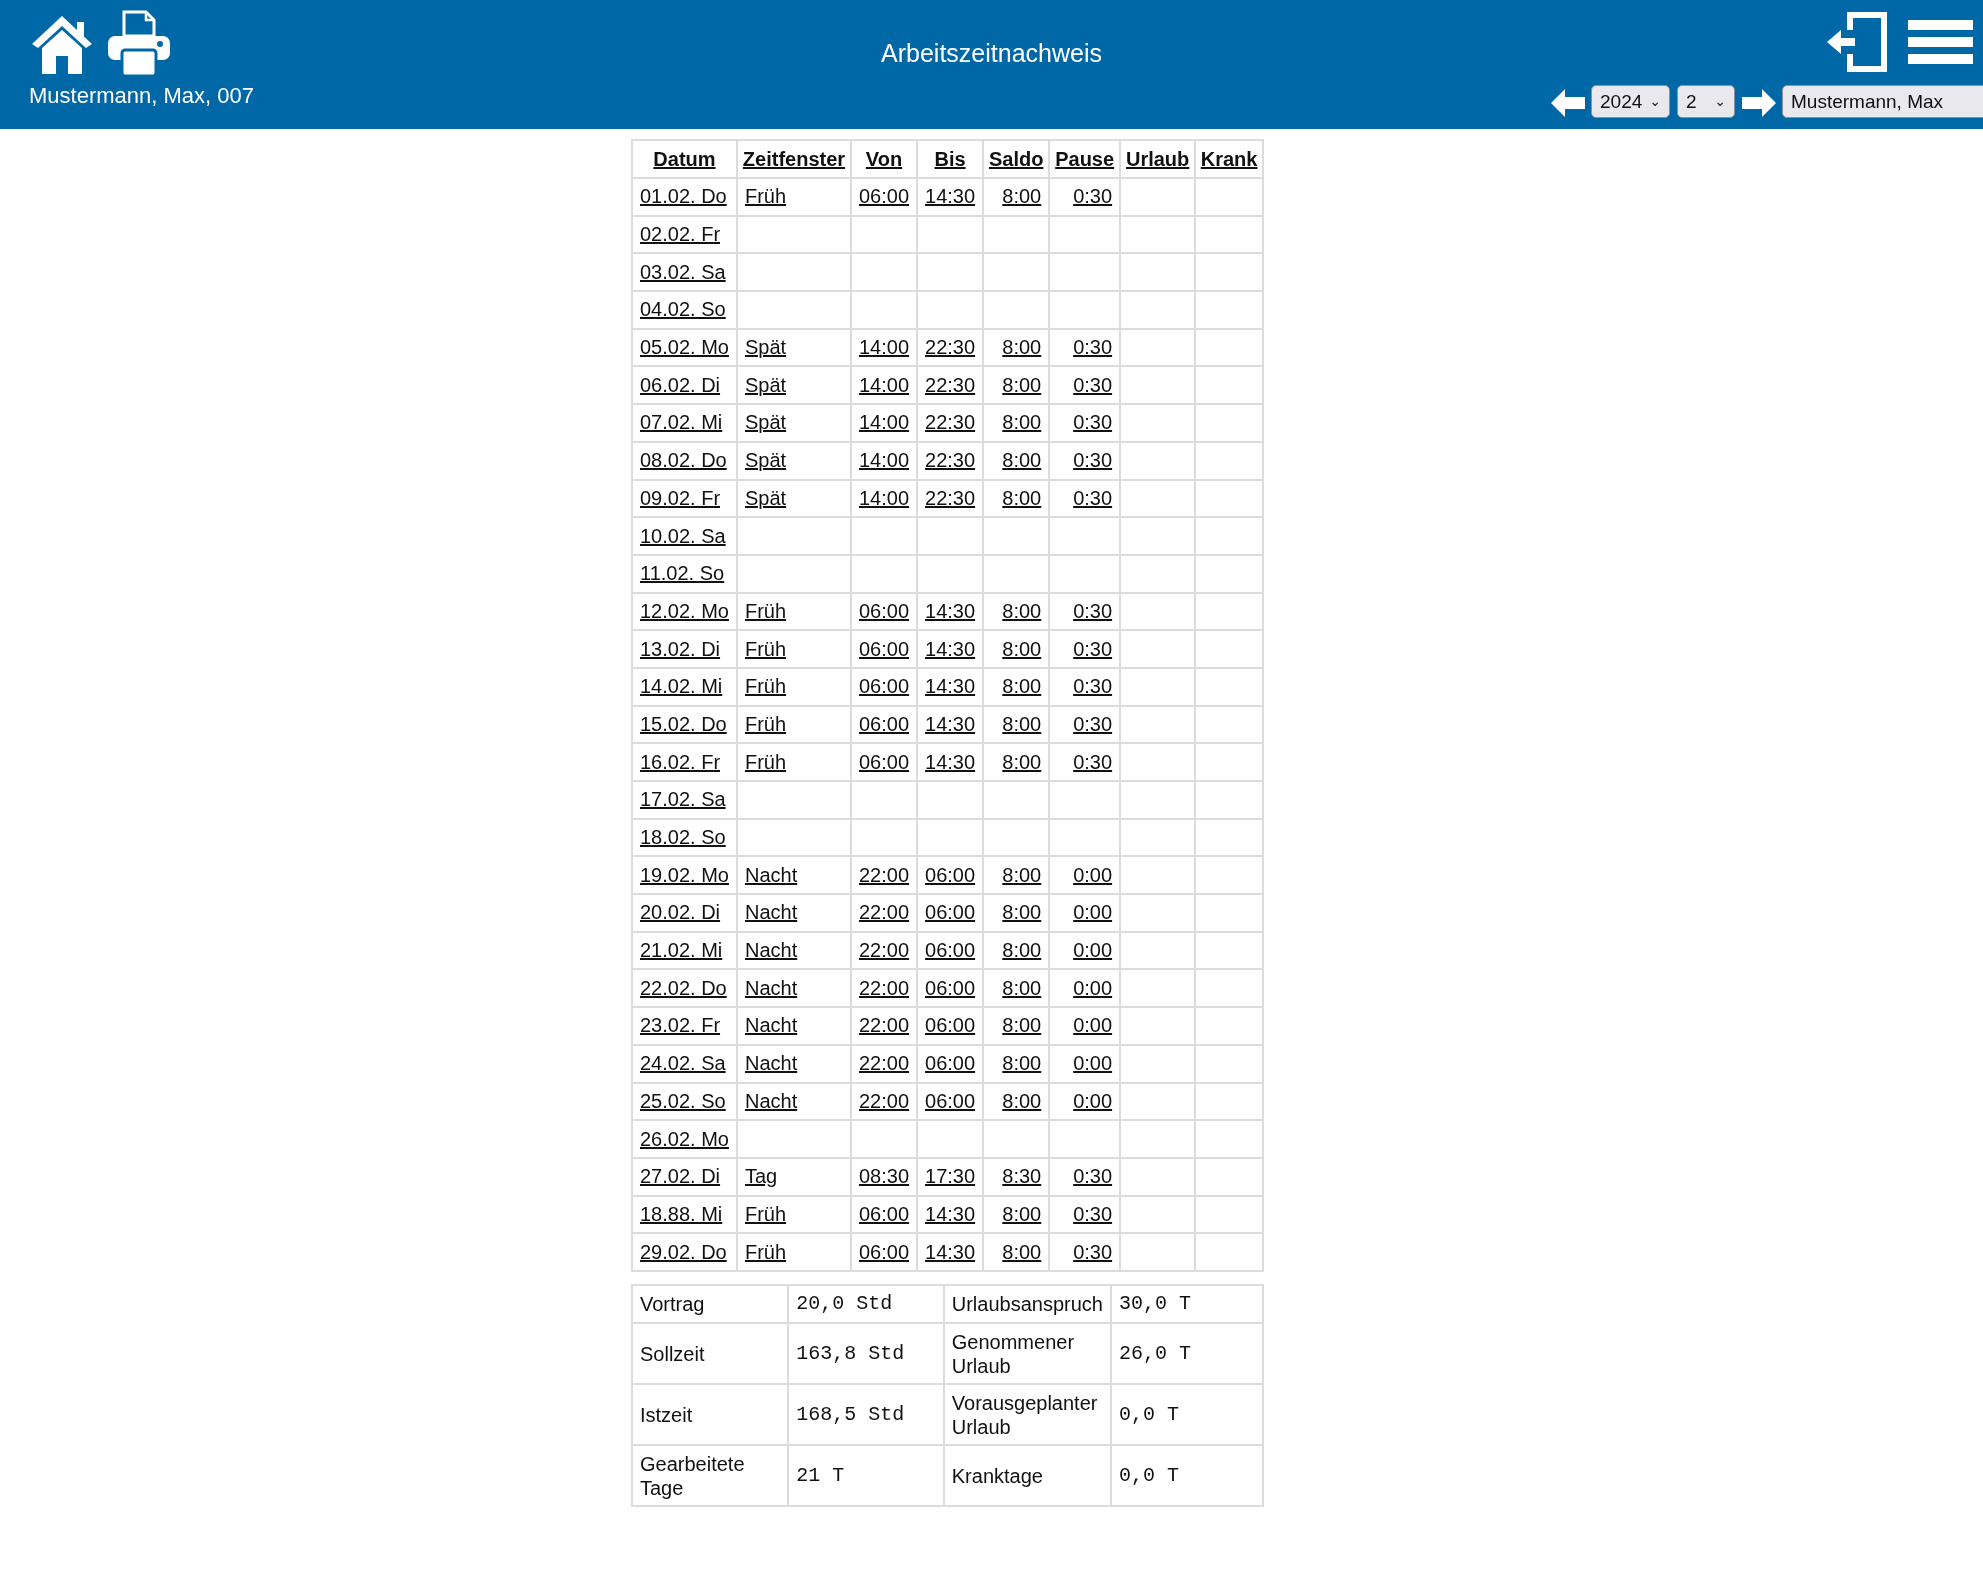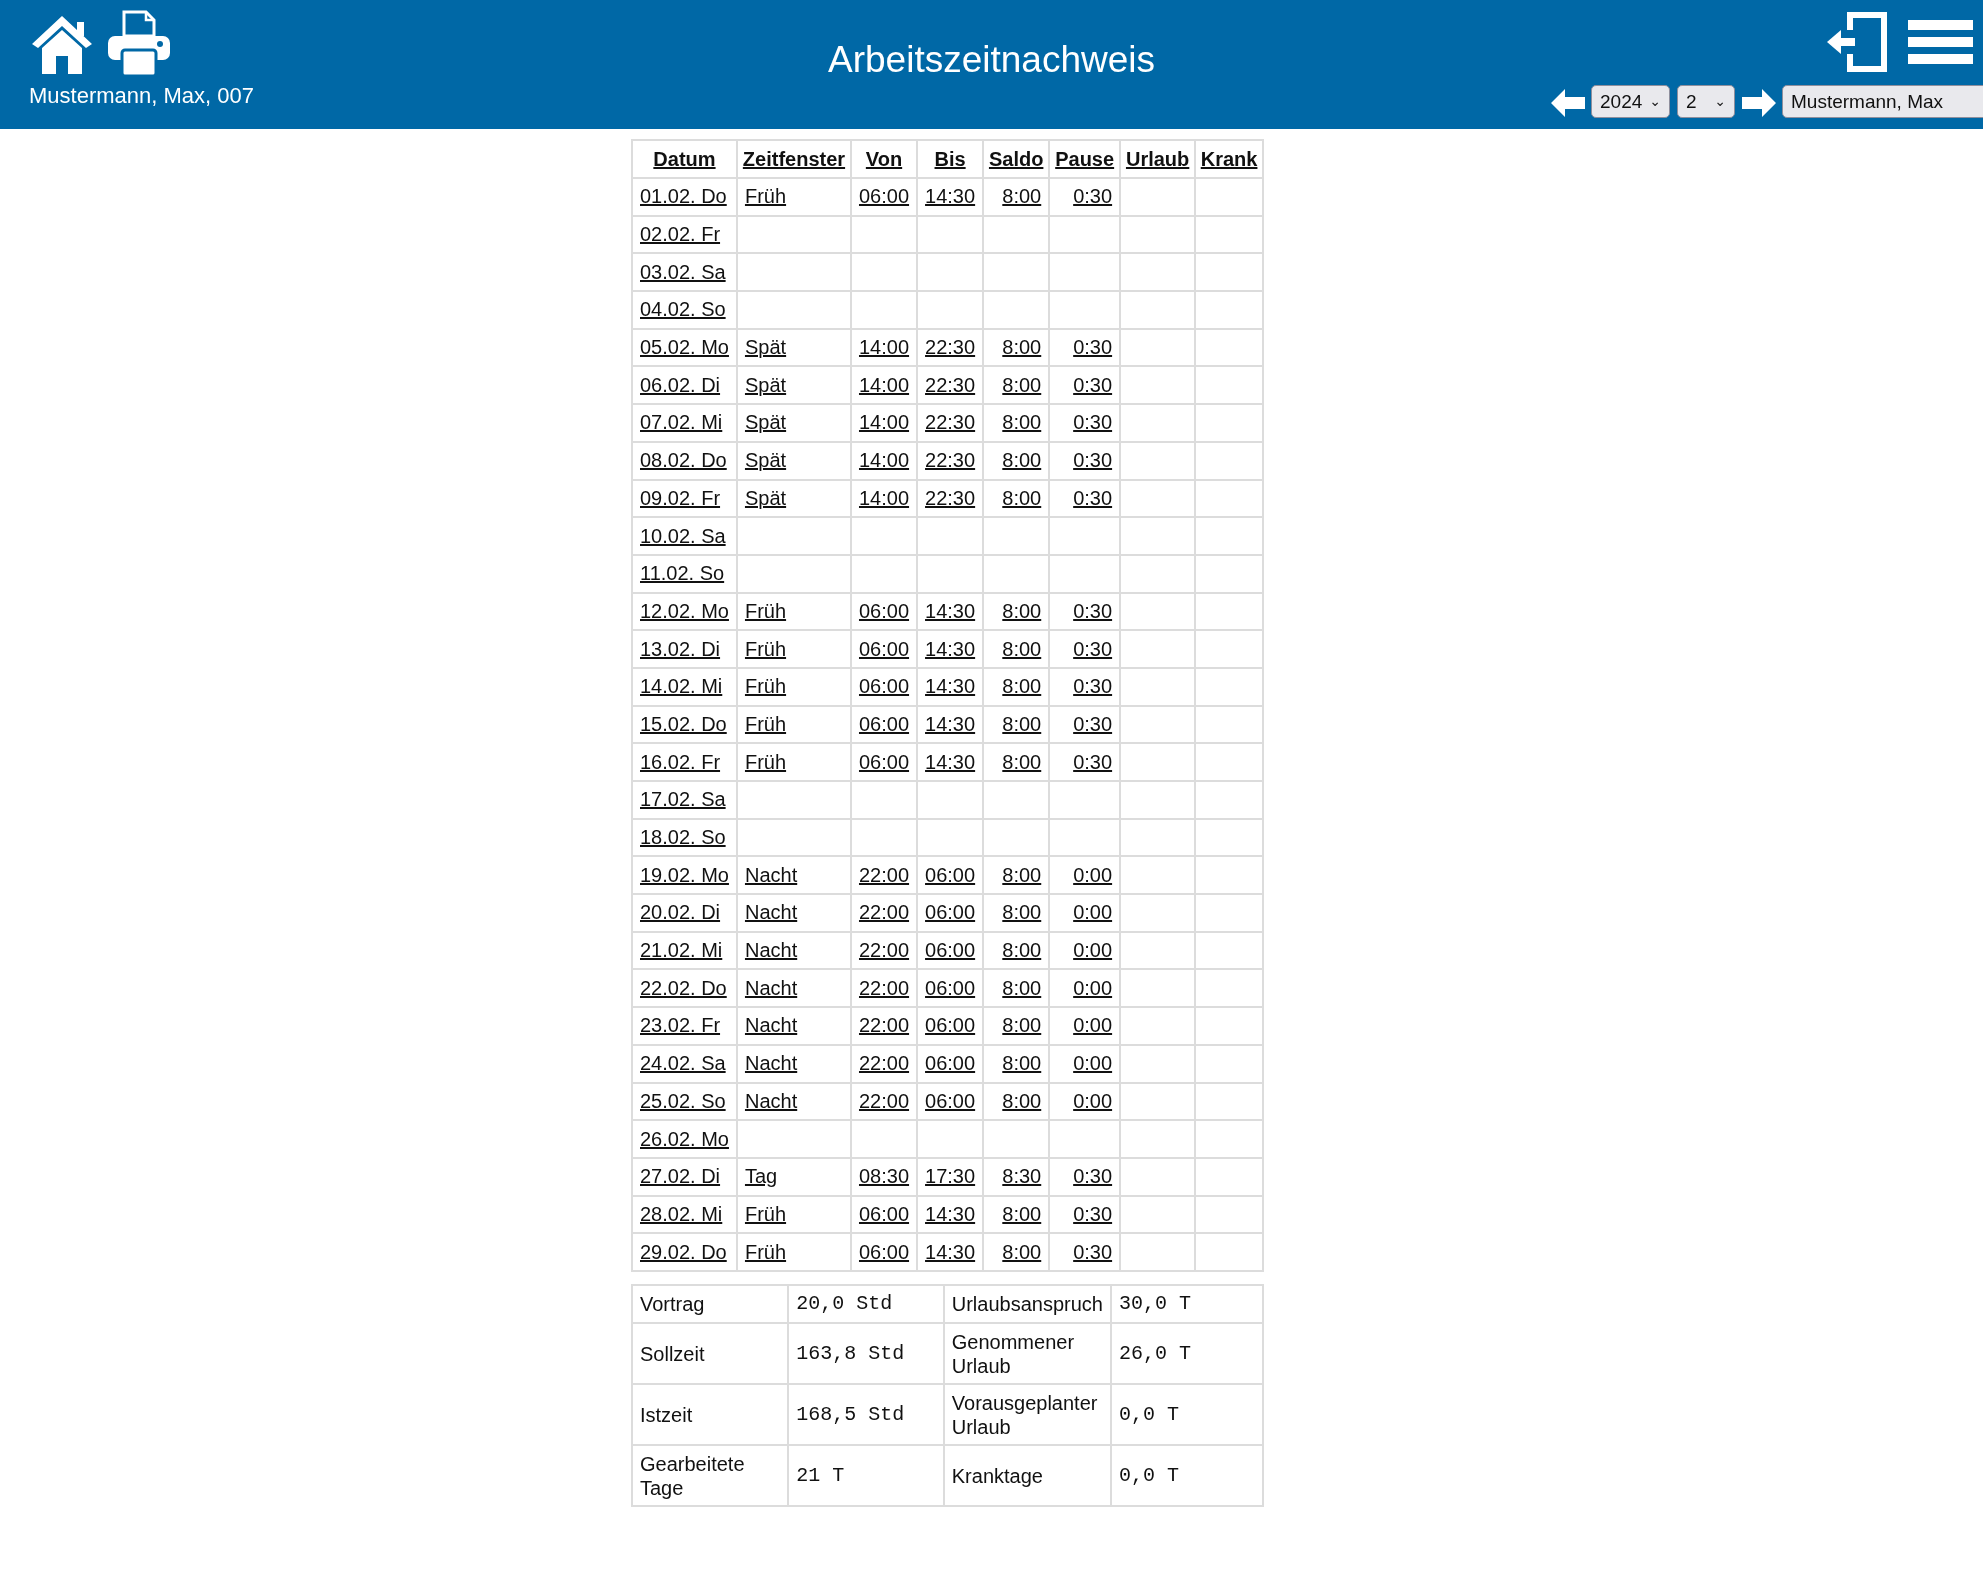--- a/index.html
+++ b/index.html
@@ -3,21 +3,21 @@
 <meta charset="utf-8">
 <style>
   * { box-sizing: border-box; margin: 0; padding: 0; }
   html, body { width: 1983px; height: 1574px; background: #ffffff; overflow: hidden; }
   body { font-family: "Liberation Sans", sans-serif; color: #111; position: relative; }
 
   .header { position: absolute; left: 0; top: 0; width: 1983px; height: 129px; background: #0068a6; color: #fff; }
   .home-btn { position: absolute; left: 30px; top: 12px; width: 64px; height: 64px; cursor: pointer; }
   .print-btn { position: absolute; left: 106px; top: 10px; width: 66px; height: 68px; cursor: pointer; }
   .user-label { position: absolute; left: 29px; top: 83px; font-size: 22px; color: #fff; white-space: nowrap; }
-  .page-title { position: absolute; left: 0; width: 1983px; top: 39px; text-align: center; font-size: 37px; color: #fff; pointer-events: none; }
+  .page-title { position: absolute; left: 0; width: 1983px; top: 39px; text-align: center; font-size: 25px; color: #fff; pointer-events: none; }
   .page-title span { pointer-events: auto; }
   .logout-btn { position: absolute; left: 1825px; top: 10px; width: 66px; height: 64px; cursor: pointer; }
   .menu-btn { position: absolute; left: 1908px; top: 20px; width: 65px; height: 44px; cursor: pointer; }
   .menu-btn div { position: absolute; left: 0; width: 65px; height: 10px; background: #fff; }
 
   .nav-arrow { position: absolute; top: 89px; width: 34px; height: 28px; cursor: pointer; }
   .prev-arrow { left: 1551px; }
   .next-arrow { left: 1742px; }
 
   .sel { position: absolute; top: 85px; height: 33px; background: #e9e9ed; border: 1px solid #8f8f9d; border-radius: 5px; font-size: 19px; color: #111; padding-left: 8px; line-height: 31px; cursor: pointer; white-space: nowrap; }
@@ -389,21 +389,21 @@
         <td class="date">27.02. Di</td>
         <td>Tag</td>
         <td class="num">08:30</td>
         <td class="num">17:30</td>
         <td class="num">8:30</td>
         <td class="num">0:30</td>
         <td></td>
         <td></td>
       </tr>
       <tr>
-        <td class="date">28.02. Mi</td>
+        <td class="date">18.88. Mi</td>
         <td>Früh</td>
         <td class="num">06:00</td>
         <td class="num">14:30</td>
         <td class="num">8:00</td>
         <td class="num">0:30</td>
         <td></td>
         <td></td>
       </tr>
       <tr>
         <td class="date">29.02. Do</td>

